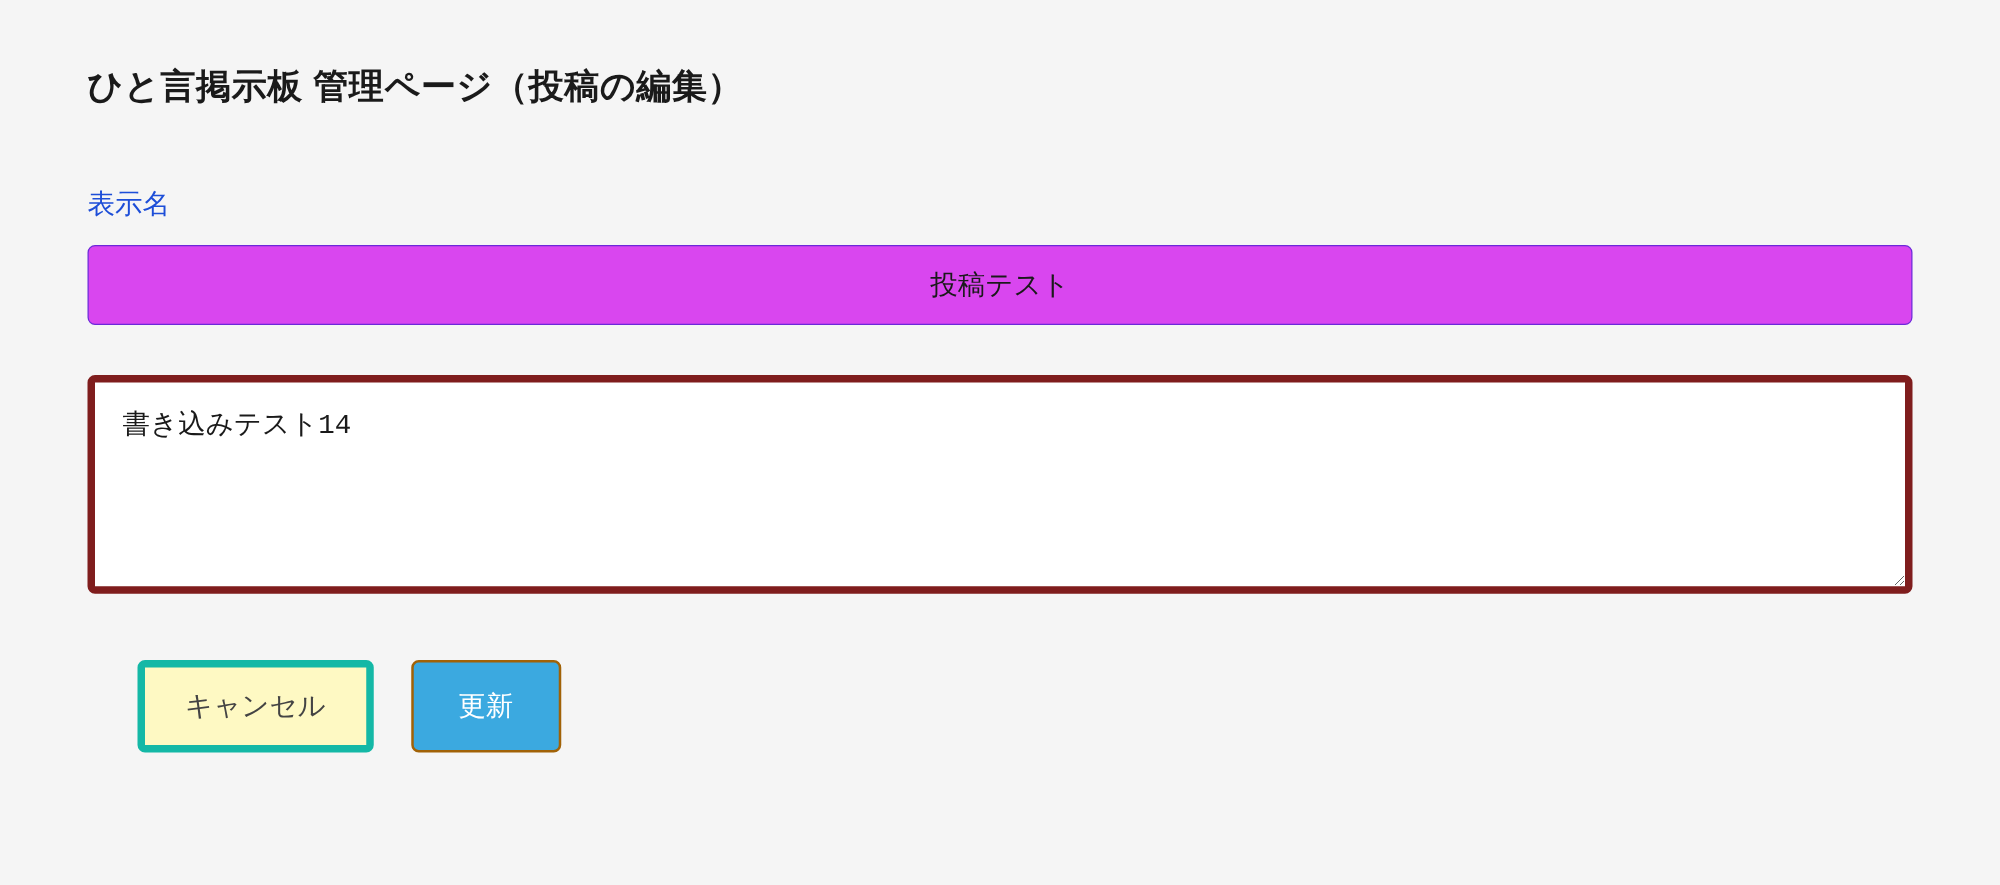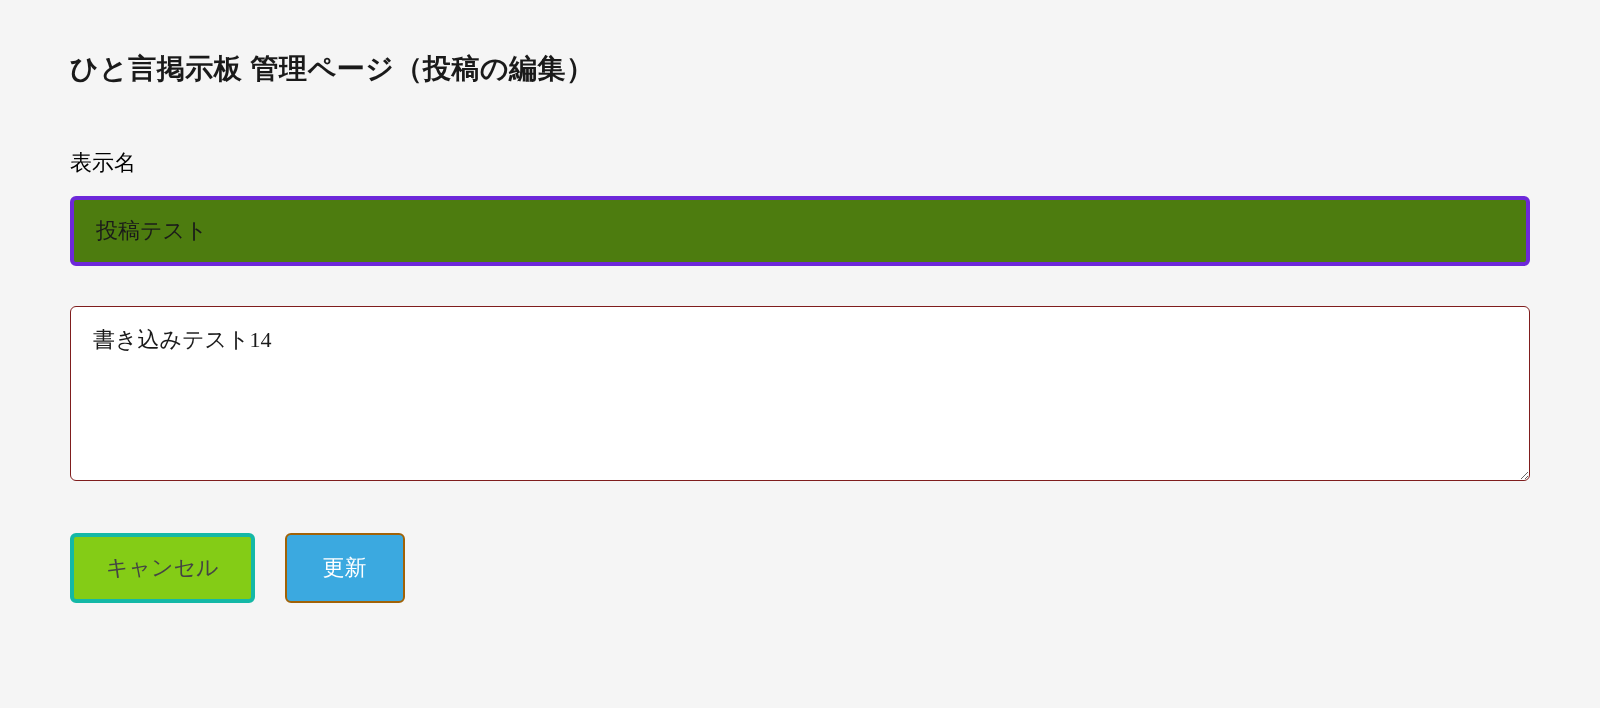--- a/index.html
+++ b/index.html
@@ -25,65 +25,67 @@
       color: #1a1a1a;
       margin-bottom: 60px;
       letter-spacing: 0.5px;
     }
     .form-group {
       margin-bottom: 40px;
     }
     .form-label {
       display: block;
       font-size: 22px;
-      color: #000000;
+      color: #1d4ed8;
       margin-bottom: 18px;
       font-weight: 400;
     }
     .form-input {
       width: 100%;
       padding: 18px 22px;
       font-size: 22px;
-      border: 4px solid #6d28d9;
+      border: 1px solid #6d28d9;
       border-radius: 6px;
-      background: #4d7c0f;
+      background: #d946ef;
       color: #1a1a1a;
       font-family: inherit;
       outline: none;
+      text-align: center;
     }
     .form-textarea {
       width: 100%;
       padding: 18px 22px;
       font-size: 22px;
-      border: 1px solid #7f1d1d;
+      border: 6px solid #7f1d1d;
       border-radius: 6px;
       background: #fff;
       color: #1a1a1a;
-      font-family: Liberation Serif, serif;
+      font-family: Liberation Mono, monospace;
       resize: vertical;
       height: 175px;
       outline: none;
     }
     .button-row {
       display: flex;
       gap: 30px;
       margin-top: 48px;
     }
     .btn {
       padding: 16px 32px;
       font-size: 22px;
       border-radius: 6px;
       cursor: pointer;
       font-family: inherit;
       font-weight: 400;
     }
     .btn-cancel {
-      background: #84cc16;
-      border: 4px solid #14b8a6;
+      background: #fef9c3;
+      border: 6px solid #14b8a6;
       color: #444;
+      margin-left: 40px;
     }
     .btn-primary {
       background: #3ba9e0;
       border: 2px solid #a16207;
       color: #fff;
       padding: 16px 36px;
     }
   </style>
 </head>
 <body>

